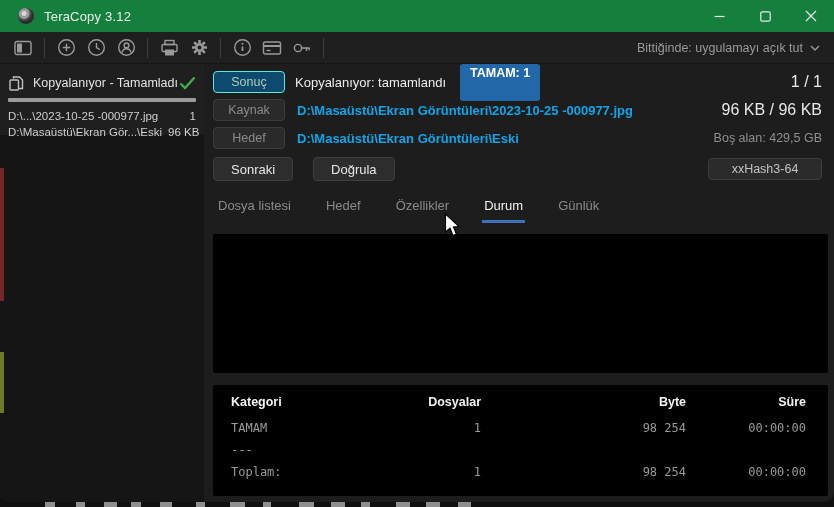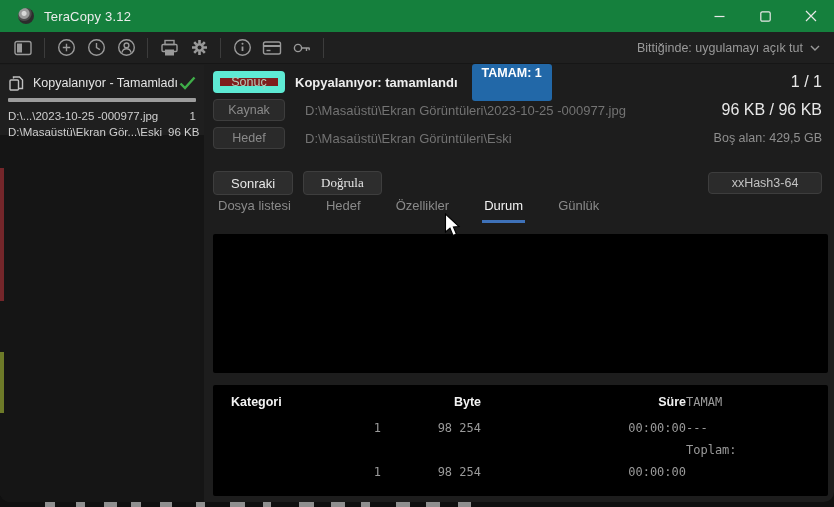--- a/index.html
+++ b/index.html
@@ -45,37 +45,37 @@
   
   .sliver { position:absolute; left:0; width:4px; z-index:60; }
   .sliver.red { top:168px; height:133px; background:#74262a; }
   .sliver.olive { top:352px; height:61px; background:#6d7a28; }
 
   
   .row { position:absolute; left:213px; right:12px; display:flex; align-items:center; }
   .row-result { top:71px; height:22px; }
   .row-source { top:99px; height:22px; }
   .row-target { top:127px; height:22px; }
-  .row-actions { top:171px; height:24px; }
+  .row-actions { top:157px; height:24px; }
 
   .btn-label { width:72px; height:22px; border-radius:4px; font-size:12.5px; display:flex;
                align-items:center; justify-content:center; flex:none; }
-  .btn-label.green { background:#7f1d1d; border:7px solid #5eead4; color:#b4cab7; }
+  .btn-label.green { background:#0c4a6e; border:1px solid #5eead4; color:#b4cab7; }
   .btn-label.gray { background:#2a2a2a; border:1px solid #3d3d3d; color:#8a8a8a; }
-  .row-text { color:#ededed; font-size:13px; margin-left:10px; font-weight:700;text-align:center; }
-  .row-path { color:#737373; font-size:13px; margin-left:20px; font-weight:400; white-space:nowrap; }
+  .row-text { color:#ededed; font-size:13px; margin-left:10px; font-weight:400;text-align:center; }
+  .row-path { color:#0ea5e9; font-size:13px; margin-left:12px; font-weight:700; white-space:nowrap; }
   .badge { background:#2268a8; color:#ffffff; font-size:12.5px; font-weight:700; padding:2px 10px 21px;
            border-radius:3px; margin-left:14px; }
   .r-spacer { flex:1; }
   .right-val { color:#e8e8e8; font-size:16px; white-space:nowrap; }
   .right-dim { color:#8f8f8f; font-size:12.5px; white-space:nowrap; }
 
   .btn-action { height:24px; padding:0 17px; background:#2d2d2d; border:1px solid #3e3e3e; border-radius:4px;
                 color:#e6e6e6; font-size:13px; font-family:"Liberation Sans",sans-serif; }
-  .btn-action + .btn-action { margin-left:10px;font-family:Liberation Serif, serif; }
+  .btn-action + .btn-action { margin-left:20px; }
   .btn-hash { height:22px; width:114px; background:#2b2b2b; border:1px solid #3d3d3d; border-radius:4px;
               color:#c2c2c2; font-size:12.5px; font-family:"Liberation Sans",sans-serif; }
 
   
   .tabs { position:absolute; left:216px; top:198px; display:flex; gap:31px; font-size:13px; }
   .tab { color:#8a8a8a; padding:0 2px 7px 2px; border-bottom:3px solid transparent; cursor:default; }
   .tab.active { color:#f2f2f2; border-bottom-color:#3e71b8; font-weight:400; }
 
   
   .panel { position:absolute; left:213px; width:615px; background:#000000; border-radius:2px; }
@@ -275,20 +275,21 @@
     <span class="tab">Özellikler</span>
     <span class="tab active">Durum</span>
     <span class="tab">Günlük</span>
   </div>
 
   <div class="panel panel-empty"></div>
 
   <div class="panel panel-table">
     <div class="status-grid">
       <div class="hc">Kategori</div>
+      <div class="hc num">Dosyalar</div>
       <div class="hc num">Byte</div>
       <div class="hc num">Süre</div>
 
       <div class="bc">TAMAM</div>
       <div class="bc num">1</div>
       <div class="bc num">98 254</div>
       <div class="bc num">00:00:00</div>
 
       <div class="bc">---</div>
       <div class="bc num"></div>

